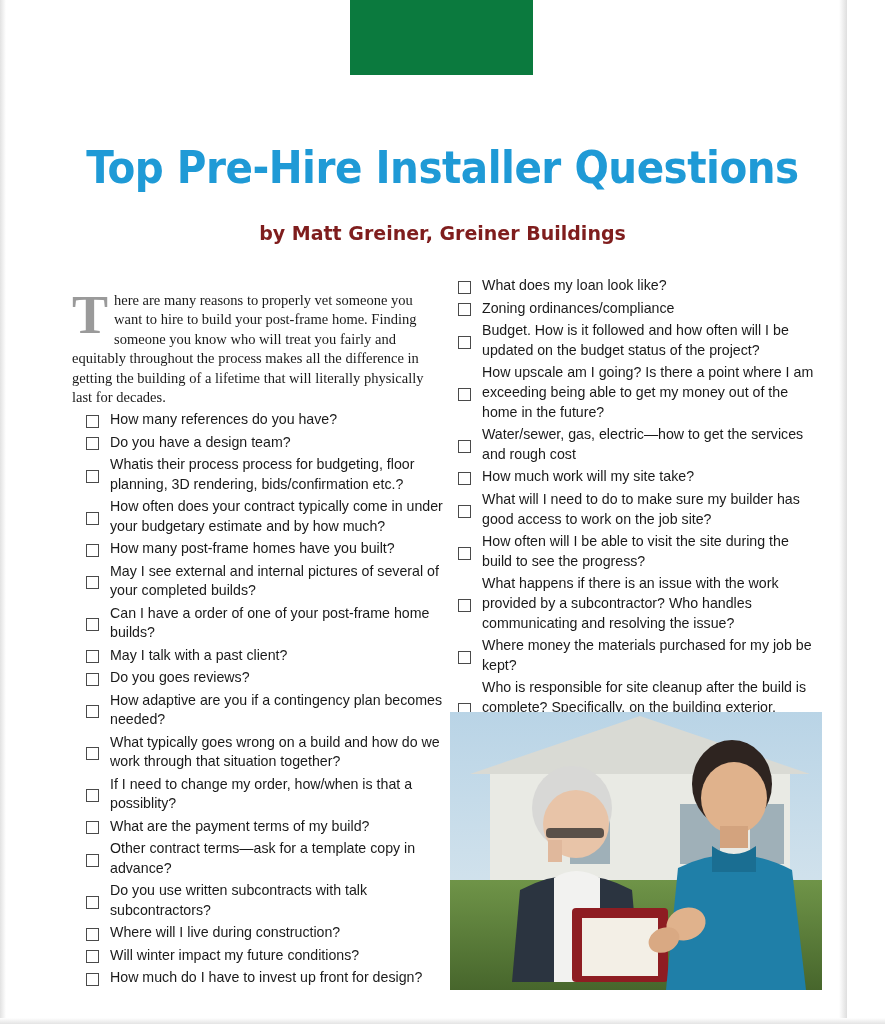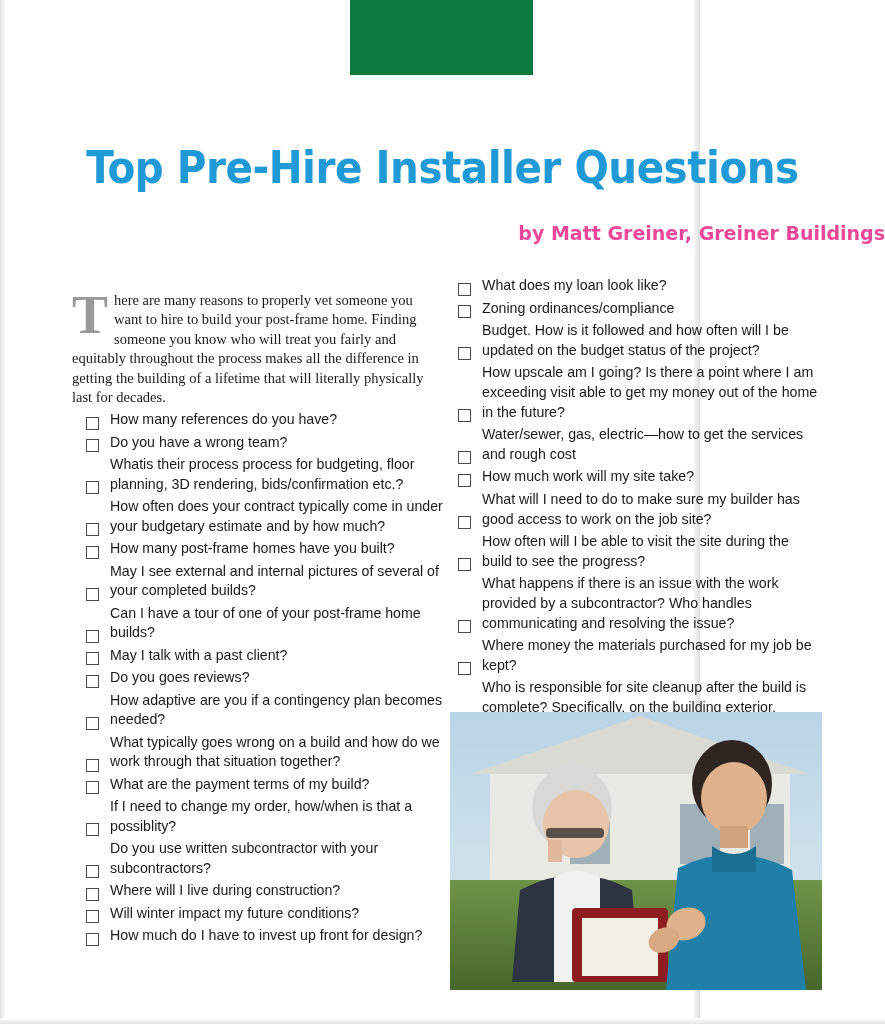--- a/index.html
+++ b/index.html
@@ -10,21 +10,21 @@
   body {
     width: 885px;
     height: 1024px;
     overflow: hidden;
     font-family: "Liberation Sans", sans-serif;
     color: #1a1a1a;
     position: relative;
   }
   .page {
     position: relative;
-    width: 700px;
+    width: 847px;
     height: 1024px;
     background: #ffffff;
     box-sizing: border-box;
   }
   
   .top-banner {
     position: absolute;
     top: 0;
     left: 350px;
     width: 183px;
@@ -60,24 +60,24 @@
     color: #1f9ad6;
     letter-spacing: -0.5px;
     font-family: "DejaVu Sans", sans-serif;
     font-stretch: condensed;
   }
   .byline {
     position: absolute;
     top: 222px;
     left: 0;
     width: 885px;
-    text-align: right;
+    text-align: center;
     font-size: 19px;
     font-weight: bold;
-    color: #ec4899;
+    color: #7f1d1d;
     font-family: "DejaVu Sans", sans-serif;
   }
 
   
   .col-left {
     position: absolute;
     top: 276px;
     left: 72px;
     width: 364px;
   }
@@ -99,21 +99,21 @@
     margin-right: 2px;
   }
 
   .checklist {
     list-style: none;
     margin: 0;
     padding: 0;
   }
   .chk-item {
     display: flex;
-    align-items: flex-end;
+    align-items: center;
     margin-bottom: 3px;
   }
   .chk-box {
     width: 11px;
     height: 11px;
     border: 1.3px solid #4a4a4a;
     background: #ffffff;
     flex: 0 0 auto;
     margin-top: 3px;
     margin-right: 11px;
@@ -171,69 +171,73 @@
     <p class="intro"><span class="dropcap">T</span><span>here are many reasons to properly vet someone you want to hire to build your post-frame home. Finding someone you know who will treat you fairly and equitably throughout the process makes all the difference in getting the building of a lifetime that will literally physically last for decades.</span></p>
   </div>
 
   <ul class="checklist left-list">
       <li class="chk-item">
         <span class="chk-box"></span>
         <span class="chk-text">How many references do you have?</span>
       </li>
       <li class="chk-item">
         <span class="chk-box"></span>
-        <span class="chk-text">Do you have a wrong team?</span>
+        <span class="chk-text">Do you have a design team?</span>
       </li>
       <li class="chk-item">
         <span class="chk-box"></span>
         <span class="chk-text">Whatis their process process for budgeting, floor planning, 3D rendering, bids/confirmation etc.?</span>
       </li>
       <li class="chk-item">
         <span class="chk-box"></span>
         <span class="chk-text">How often does your contract typically come in under your budgetary estimate and by how much?</span>
       </li>
       <li class="chk-item">
         <span class="chk-box"></span>
         <span class="chk-text">How many post-frame homes have you built?</span>
       </li>
       <li class="chk-item">
         <span class="chk-box"></span>
         <span class="chk-text">May I see external and internal pictures of several of your completed builds?</span>
       </li>
       <li class="chk-item">
         <span class="chk-box"></span>
-        <span class="chk-text">Can I have a tour of one of your post-frame home builds?</span>
+        <span class="chk-text">Can I have a order of one of your post-frame home builds?</span>
       </li>
       <li class="chk-item">
         <span class="chk-box"></span>
         <span class="chk-text">May I talk with a past client?</span>
       </li>
       <li class="chk-item">
         <span class="chk-box"></span>
         <span class="chk-text">Do you goes reviews?</span>
       </li>
       <li class="chk-item">
         <span class="chk-box"></span>
         <span class="chk-text">How adaptive are you if a contingency plan becomes needed?</span>
       </li>
       <li class="chk-item">
         <span class="chk-box"></span>
         <span class="chk-text">What typically goes wrong on a build and how do we work through that situation together?</span>
       </li>
       <li class="chk-item">
         <span class="chk-box"></span>
+        <span class="chk-text">If I need to change my order, how/when is that a possiblity?</span>
+      </li>
+      <li class="chk-item">
+        <span class="chk-box"></span>
         <span class="chk-text">What are the payment terms of my build?</span>
       </li>
       <li class="chk-item">
         <span class="chk-box"></span>
-        <span class="chk-text">If I need to change my order, how/when is that a possiblity?</span>
-      </li>
-      <li class="chk-item">
-        <span class="chk-box"></span>
-        <span class="chk-text">Do you use written subcontractor with your subcontractors?</span>
+        <span class="chk-text">Other contract terms—ask for a template copy in advance?</span>
+      </li>
+      <li class="chk-item">
+        <span class="chk-box"></span>
+        <span class="chk-text">Do you use written subcontracts with talk subcontractors?</span>
       </li>
       <li class="chk-item">
         <span class="chk-box"></span>
         <span class="chk-text">Where will I live during construction?</span>
       </li>
       <li class="chk-item">
         <span class="chk-box"></span>
         <span class="chk-text">Will winter impact my future conditions?</span>
       </li>
       <li class="chk-item">
@@ -250,21 +254,21 @@
       <li class="chk-item">
         <span class="chk-box"></span>
         <span class="chk-text">Zoning ordinances/compliance</span>
       </li>
       <li class="chk-item">
         <span class="chk-box"></span>
         <span class="chk-text">Budget. How is it followed and how often will I be updated on the budget status of the project?</span>
       </li>
       <li class="chk-item">
         <span class="chk-box"></span>
-        <span class="chk-text">How upscale am I going? Is there a point where I am exceeding visit able to get my money out of the home in the future?</span>
+        <span class="chk-text">How upscale am I going? Is there a point where I am exceeding being able to get my money out of the home in the future?</span>
       </li>
       <li class="chk-item">
         <span class="chk-box"></span>
         <span class="chk-text">Water/sewer, gas, electric—how to get the services and rough cost</span>
       </li>
       <li class="chk-item">
         <span class="chk-box"></span>
         <span class="chk-text">How much work will my site take?</span>
       </li>
       <li class="chk-item">

